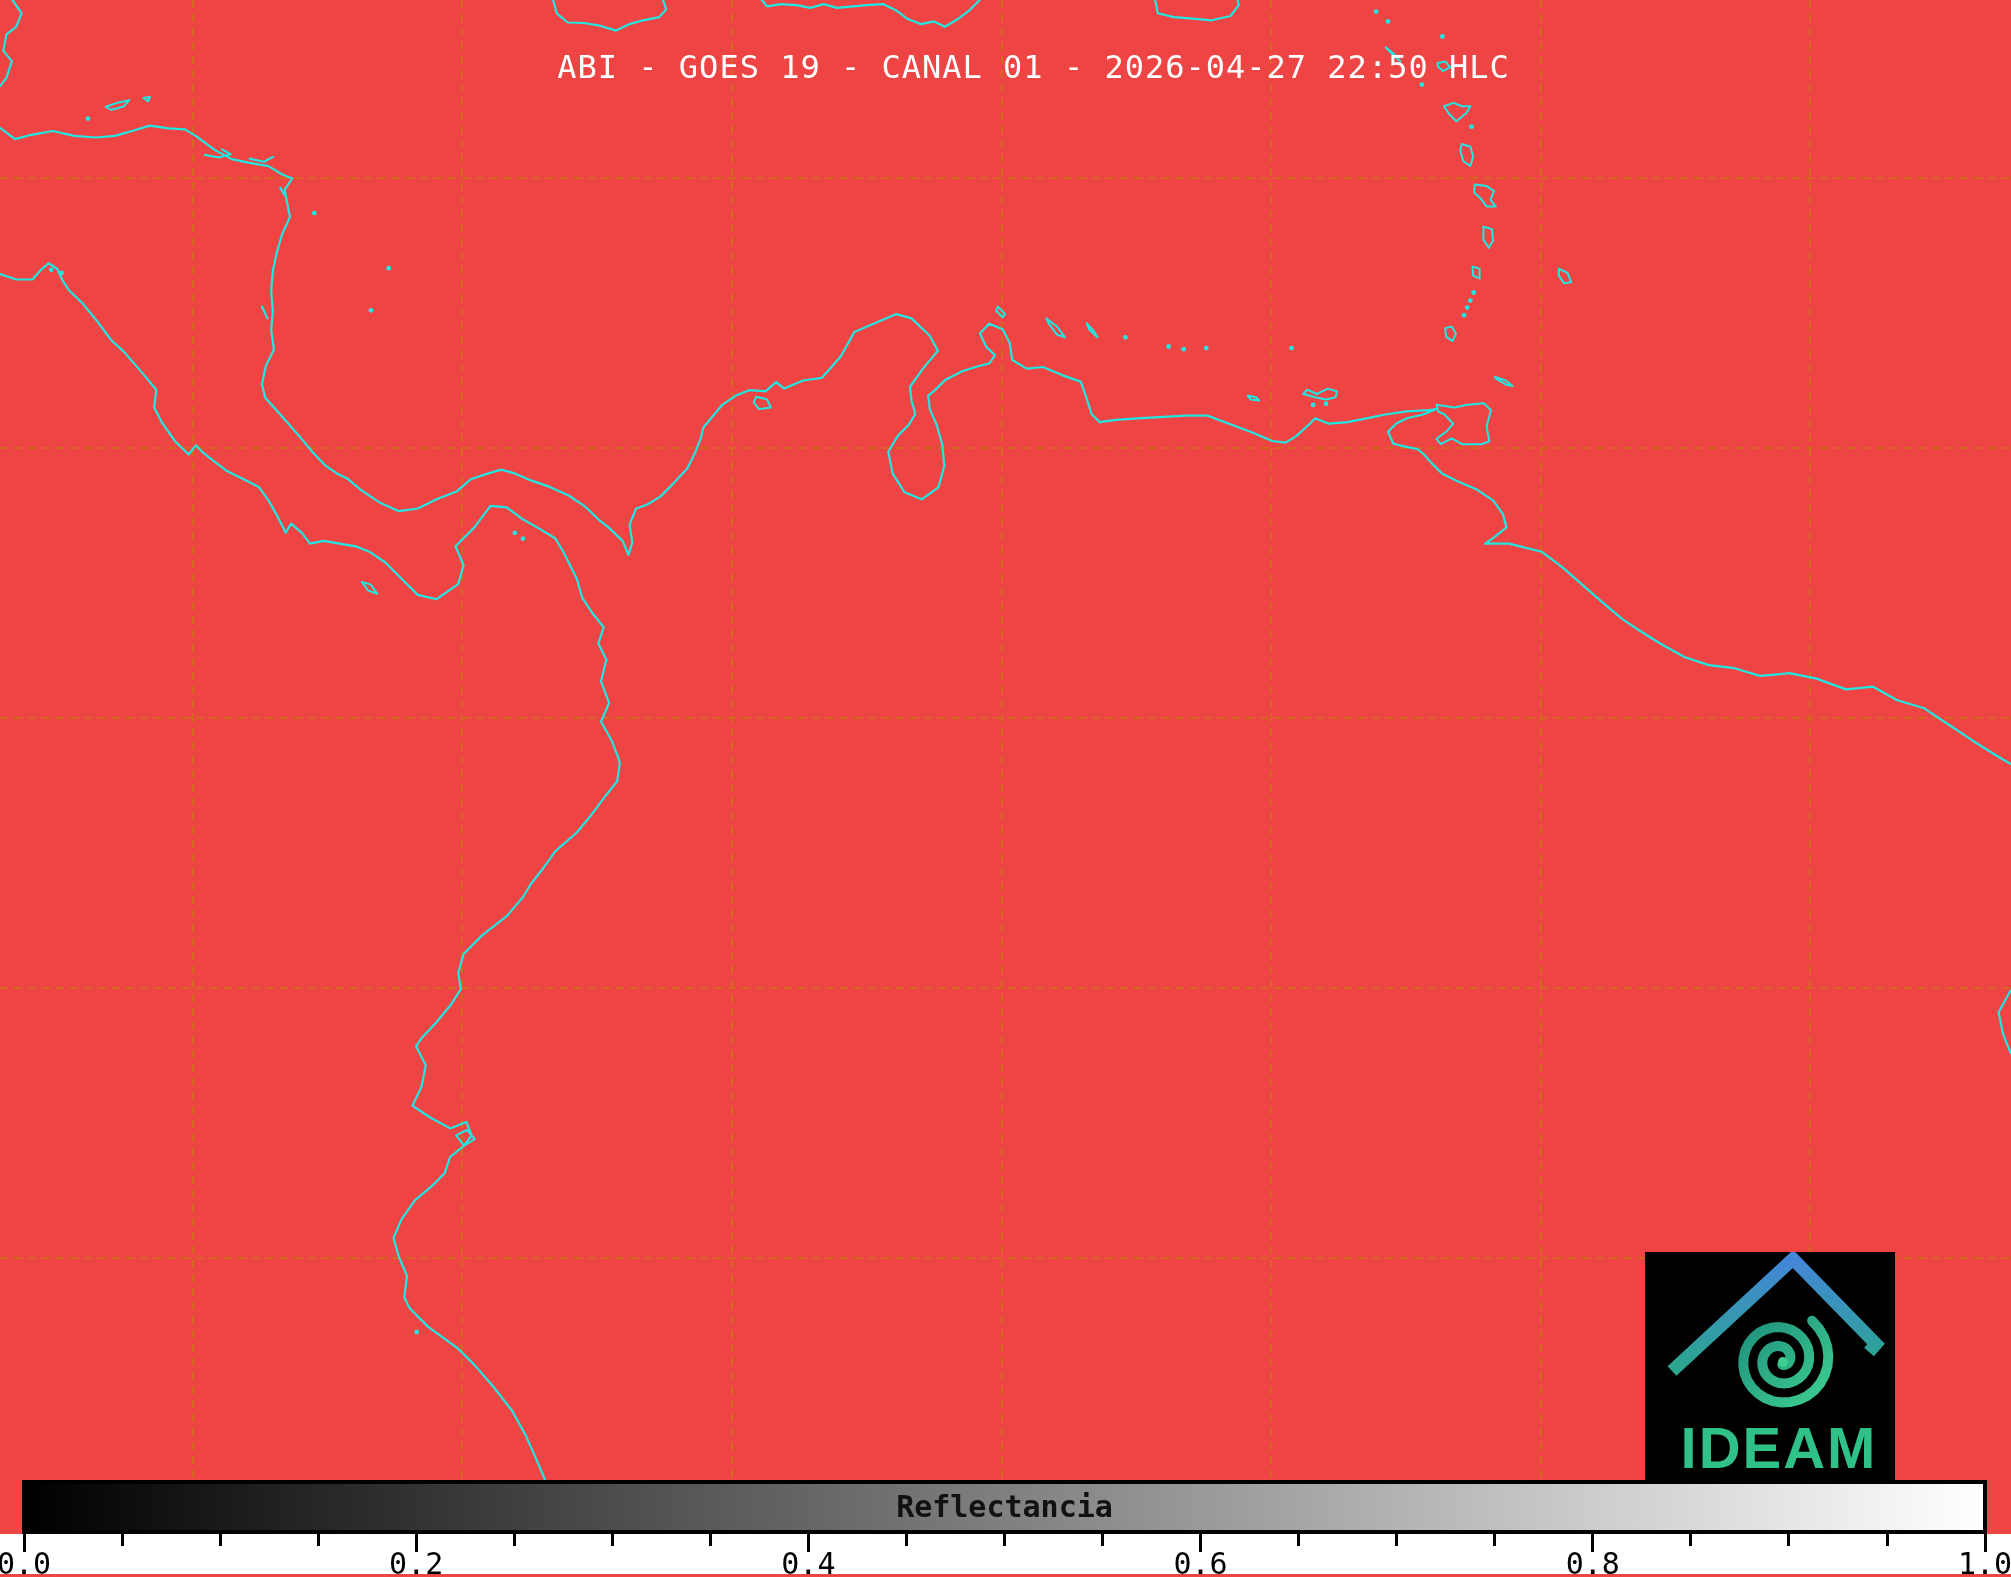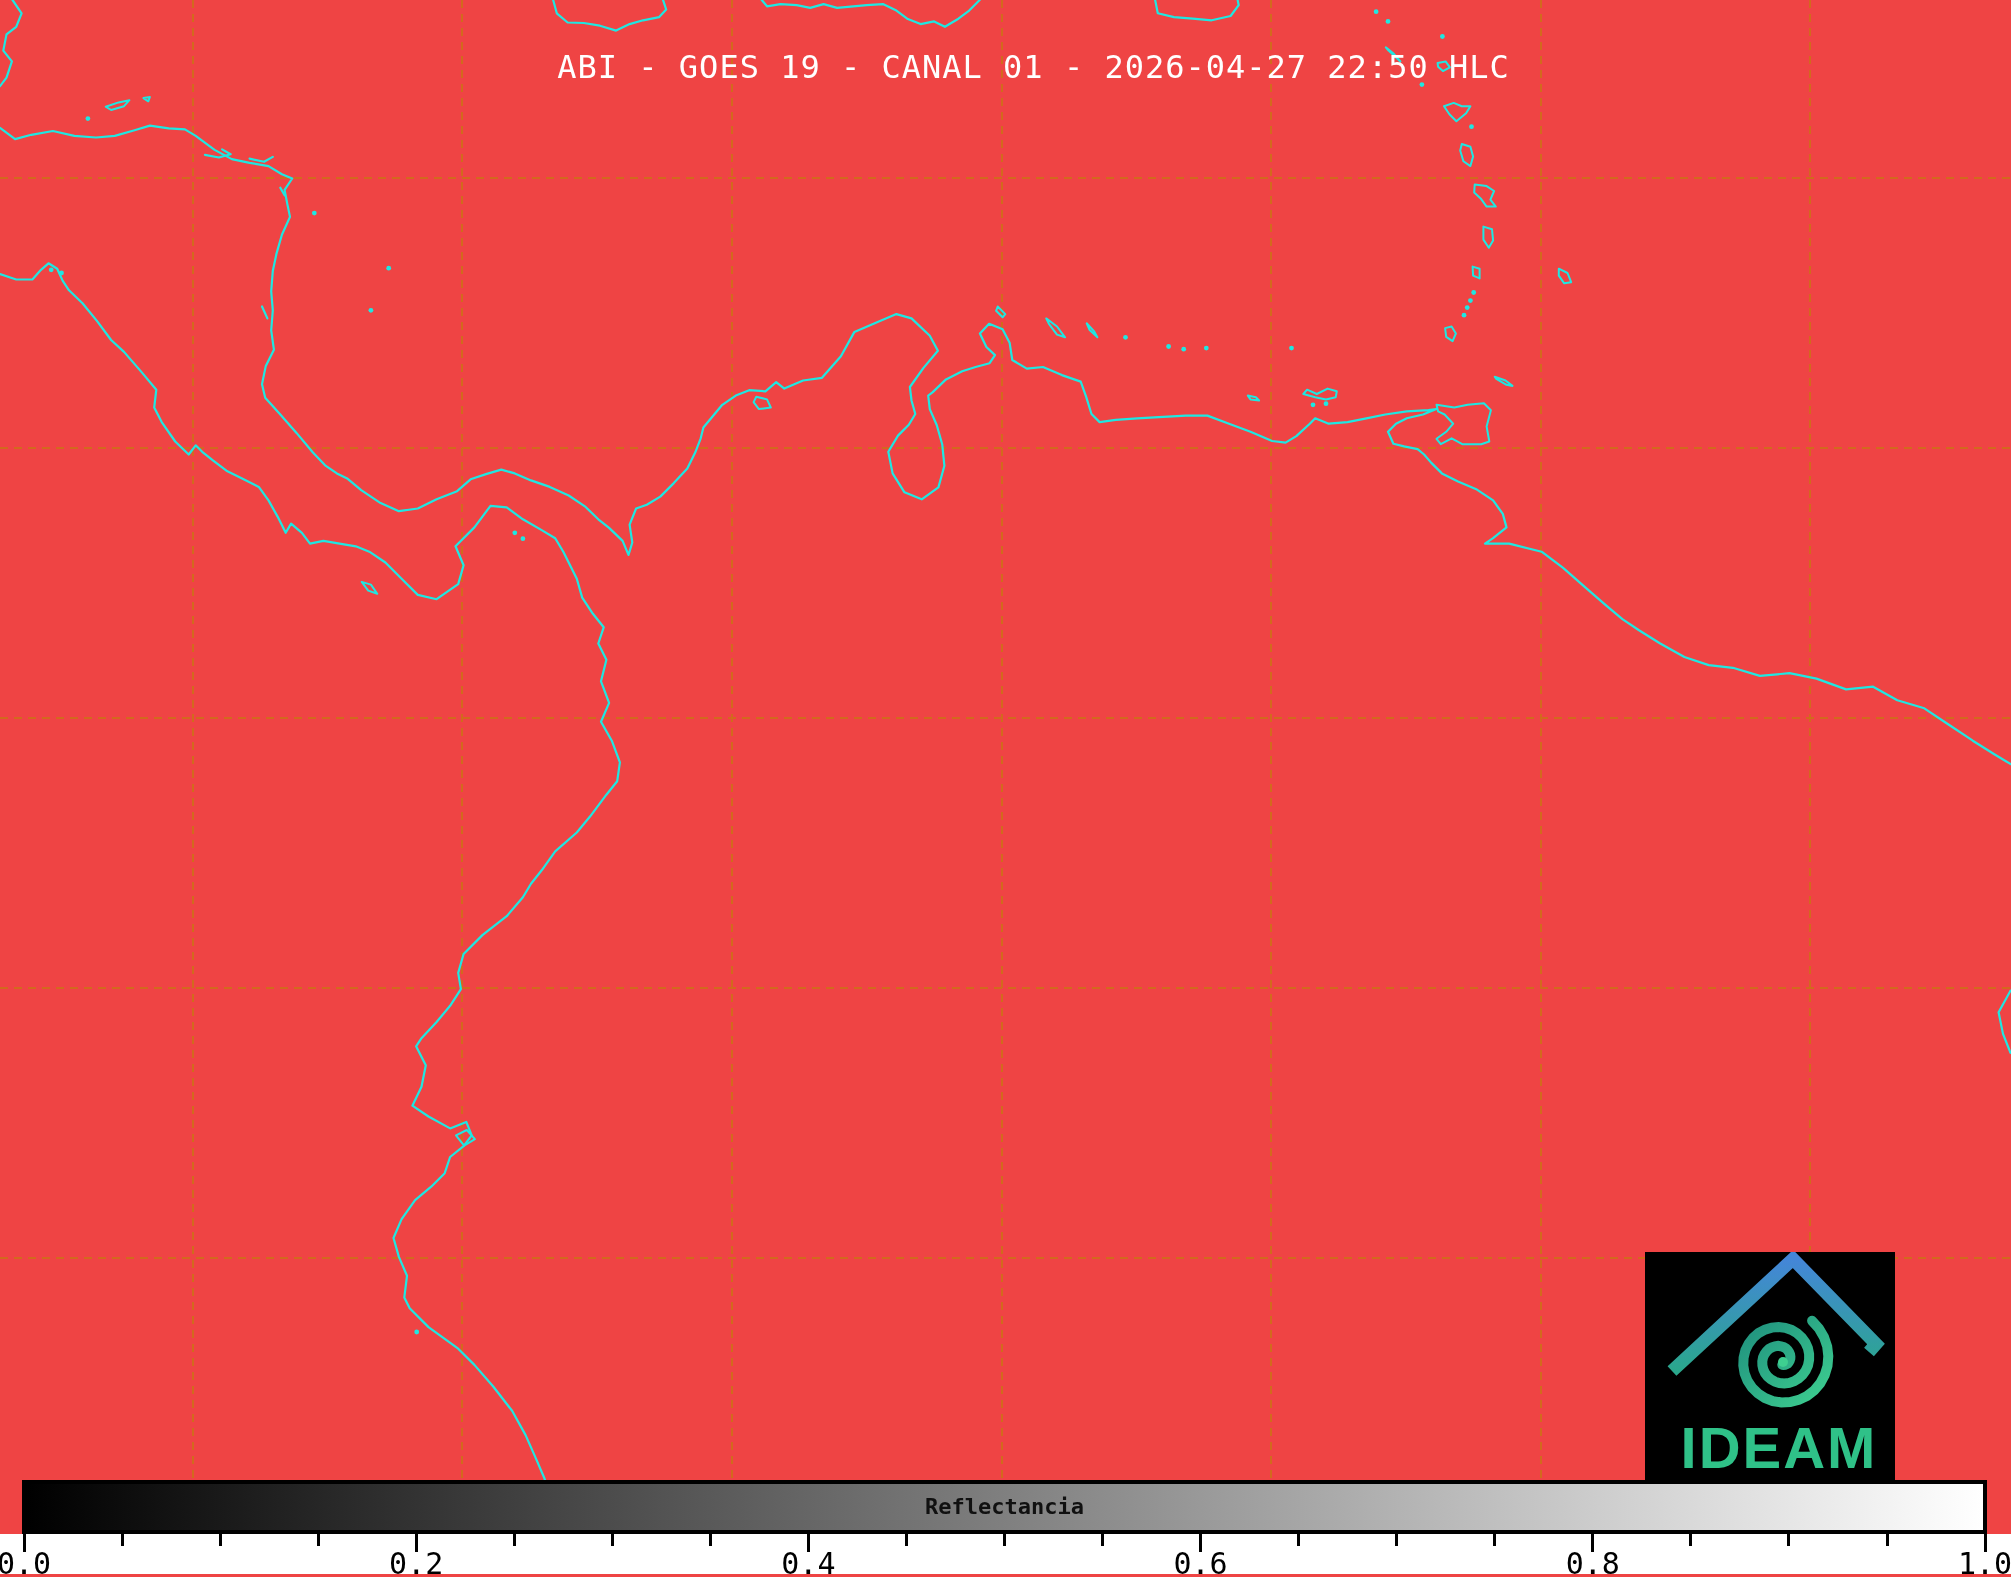--- a/index.html
+++ b/index.html
@@ -4,21 +4,21 @@
 <style>
   html,body{margin:0;padding:0;background:#000;}
   .stage{position:relative;width:2011px;height:1577px;background:#ef4444;overflow:hidden;
          font-family:"DejaVu Sans Mono", monospace;}
   #map-svg{position:absolute;left:0;top:0;}
   .map-title{position:absolute;top:48px;left:0;width:2011px;text-align:center;
              transform:translateX(28px);color:#fff;font-size:32px;letter-spacing:1px;
              font-family:"DejaVu Sans Mono", monospace;white-space:pre;}
   .cbar{position:absolute;left:22px;top:1480px;width:1965px;height:54px;box-sizing:border-box;
         border:4px solid #000;background:linear-gradient(to right,#000000,#ffffff);}
-  .cbar-label{width:100%;text-align:center;line-height:46px;font-size:22px;font-weight:bold;
+  .cbar-label{width:100%;text-align:center;line-height:46px;font-size:30px;font-weight:bold;
               color:#111;font-family:"DejaVu Sans Mono", monospace;}
   .cbar-strip{position:absolute;left:0;top:1534px;width:2011px;height:40px;background:#fff;}
   .cbar-tick{position:absolute;top:0;width:3px;background:#000;}
   .cbar-ticklabel{position:absolute;top:12px;width:90px;text-align:center;font-size:30px;
                   color:#000;font-family:"DejaVu Sans Mono", monospace;}
   #logo-svg{position:absolute;left:1645px;top:1252px;}
   .logo-text{font-family:"Liberation Sans", sans-serif;font-weight:bold;font-size:58px;letter-spacing:2px;}
 </style>
 </head>
 <body>

